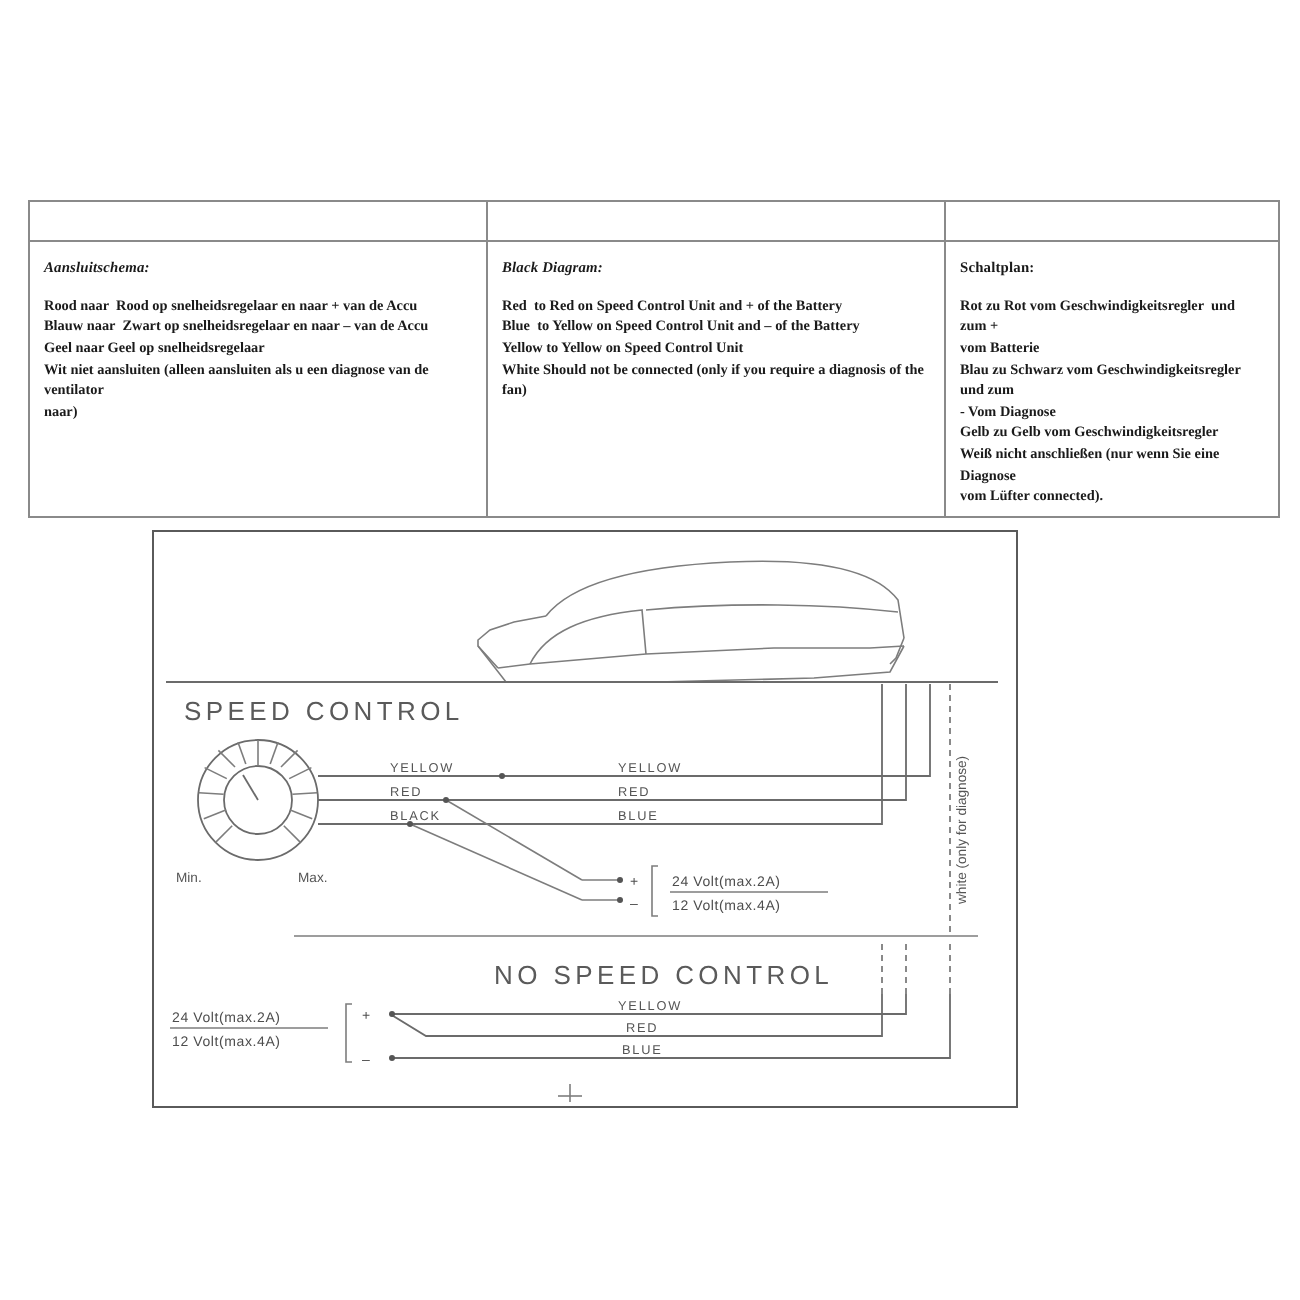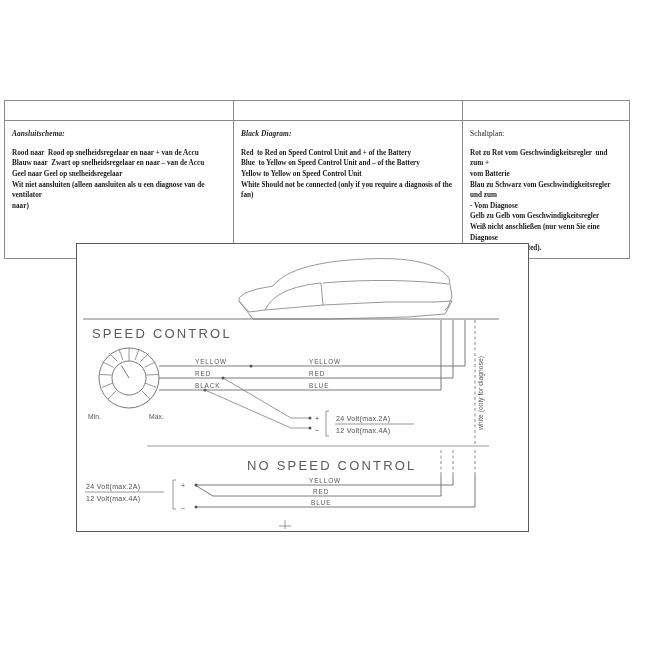--- a/index.html
+++ b/index.html
@@ -12,21 +12,21 @@
     height: 650px;
     position: relative;
     font-family: "Liberation Serif", serif;
     color: #1a1a1a;
     overflow: hidden;
   }
 
   
   .instr-table {
     position: absolute;
-    left: 4px;
+    left: 14px;
     top: 100px;
     width: 622px;
     border-collapse: collapse;
     table-layout: fixed;
   }
   .instr-table td {
     border: 1px solid #8a8a8a;
     vertical-align: top;
     padding: 0;
   }
@@ -41,40 +41,39 @@
   .sec-title {
     font-style: italic;
     font-weight: bold;
     font-size: 7.4px;
     line-height: 1.2;
     margin: 0 0 9px 0;
     letter-spacing: 0.1px;
   }
   .sec-title.plain {
     font-style: normal;
-    font-weight: normal;
+    font-weight: bold;
   }
   .sec-line {
     font-size: 7.2px;
     line-height: 10.6px;
     margin: 0;
     white-space: pre-wrap;
     font-weight: bold;
   }
 
   
   .diagram-box {
     position: absolute;
     left: 76px;
-    top: 243px;
+    top: 265px;
     width: 431px;
     height: 287px;
     border: 1px solid #5a5a5a;
     background: #fff;
-    padding-left: 20px;
   }
   .diagram-svg {
     position: absolute;
     left: 0;
     top: 0;
     display: block;
   }
   .dg-title {
     font-family: "Liberation Sans", sans-serif;
     fill: #5a5a5a;

